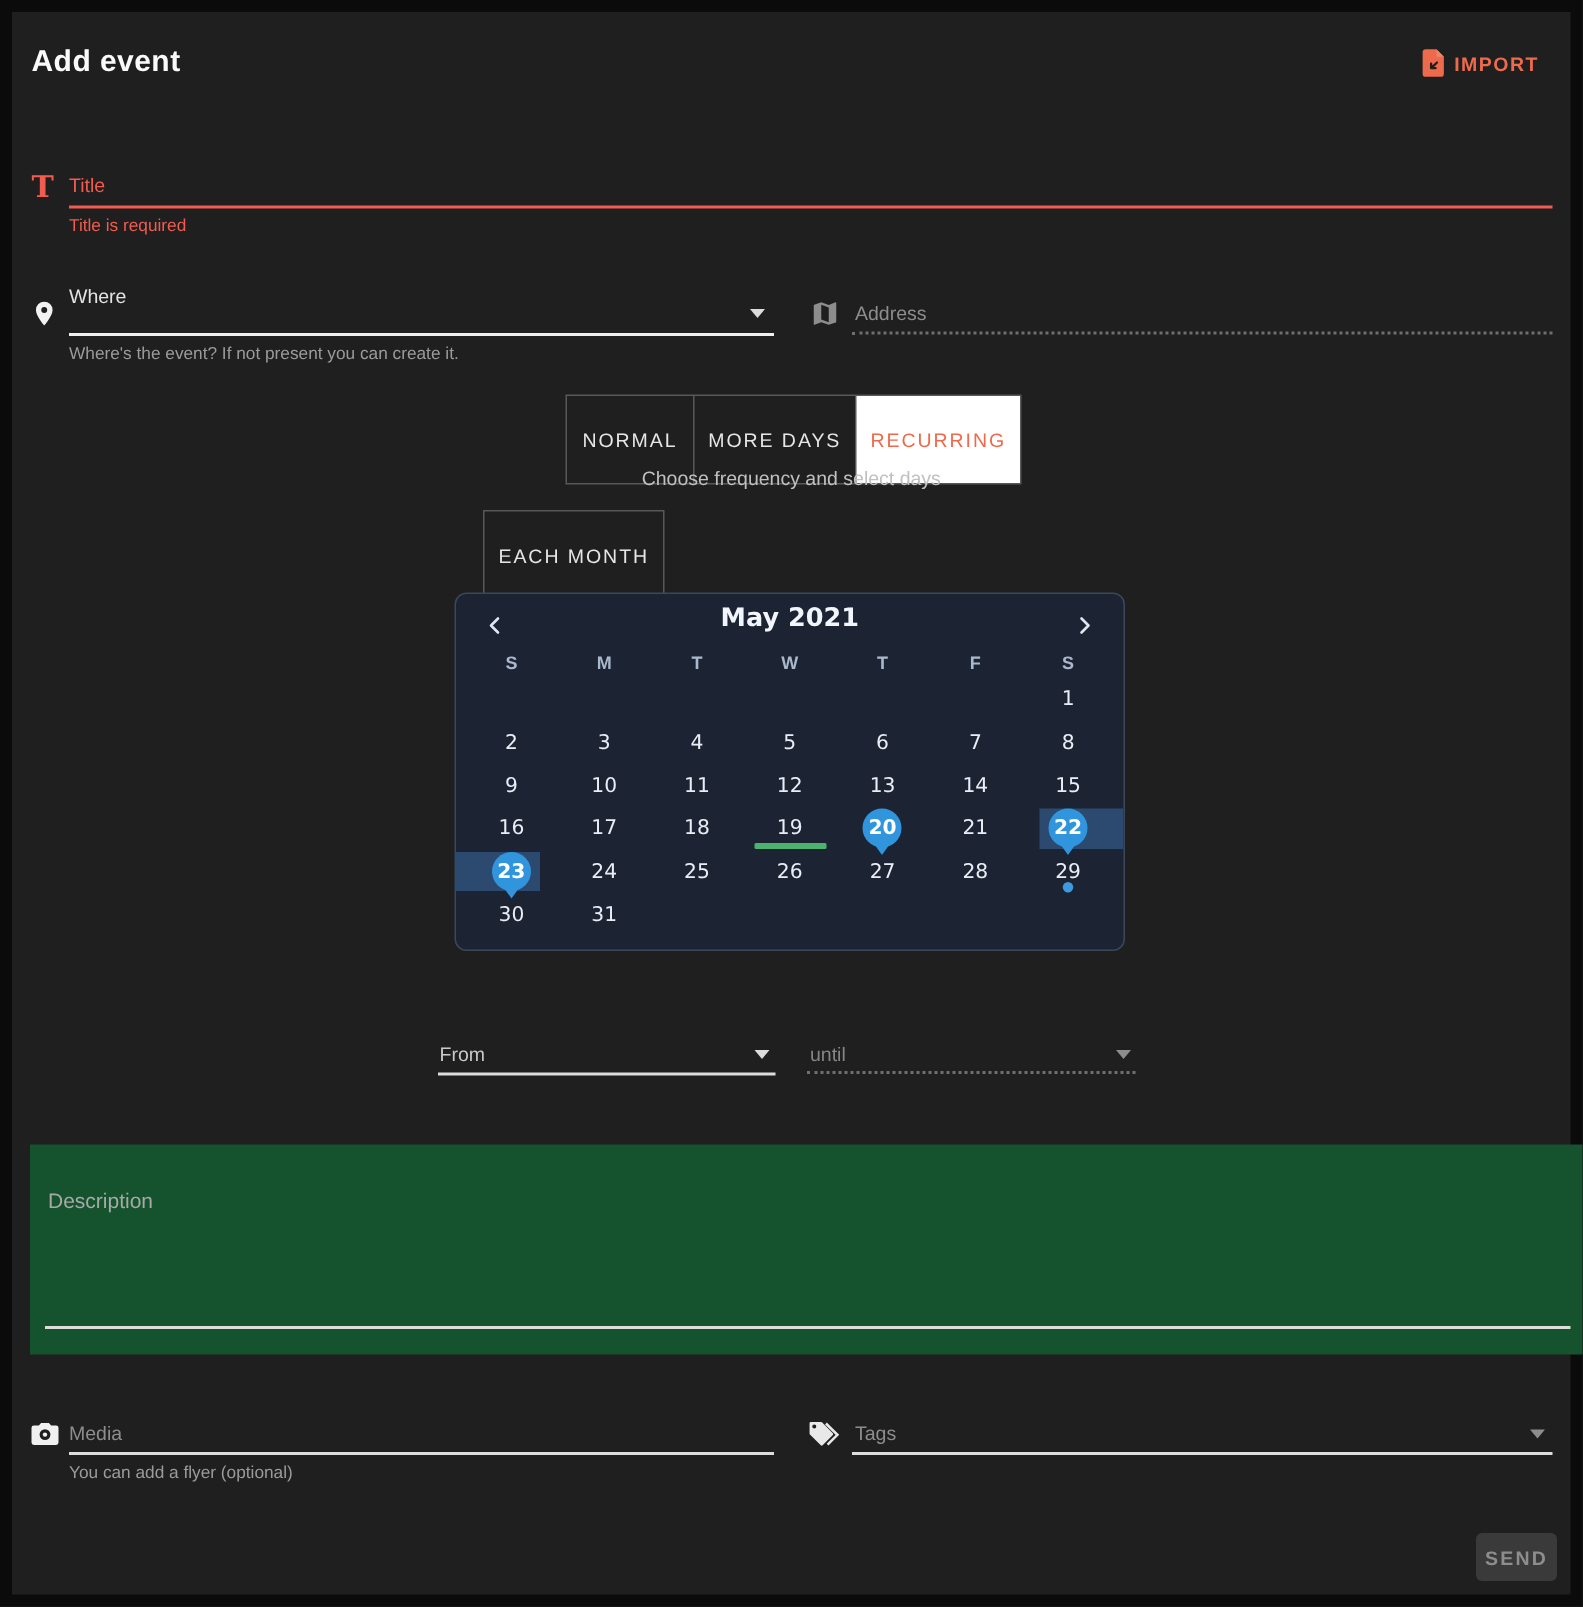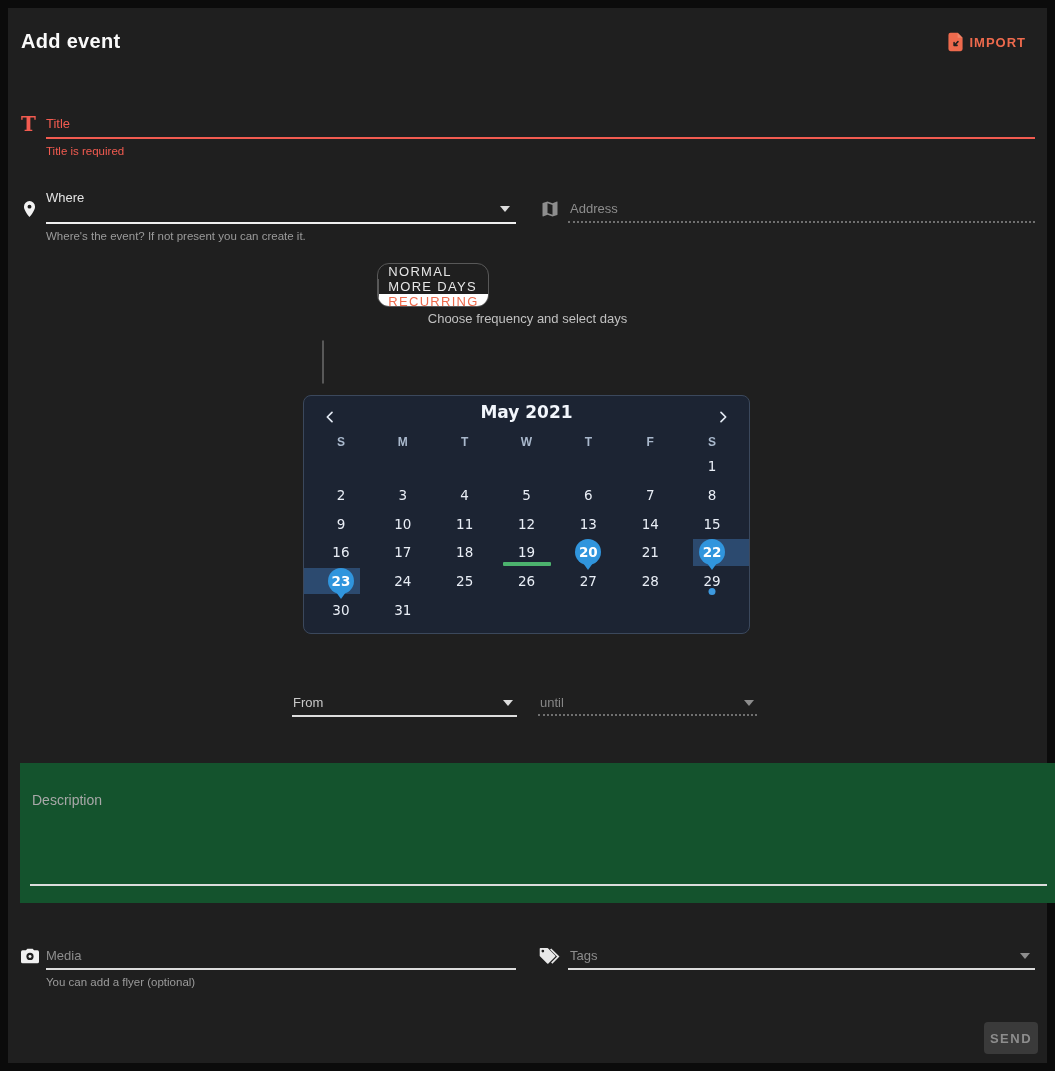--- a/index.html
+++ b/index.html
@@ -25,21 +25,21 @@
   .rule.solid-white { height:2px; background:#efefef; }
   .rule.thin-white { height:1.5px; background:#dcdcdc; }
   .rule.dotted { height:0; border-top:2px dotted #6f6f6f; }
 
   .caret { width:0; height:0; border-left:5px solid transparent; border-right:5px solid transparent; border-top:6px solid #dcdcdc; }
   .caret.gray { border-top-color:#8d8d8d; }
 
   .ticon { left:13px; top:104px; font-family:"DejaVu Serif",serif; font-weight:700; font-size:20px; color:#f25b50; }
 
   
-  .seg-group { display:flex; border:1px solid #585858; border-radius:12px; overflow:hidden; height:44px;flex-direction:column; }
+  .seg-group { display:flex; border:1px solid #585858; border-radius:0; overflow:hidden; height:60px; }
   .seg { display:flex; align-items:center; justify-content:center; font-size:13px; letter-spacing:1.3px; color:#e6e6e6; background:transparent; border:none; border-left:1px solid #585858; cursor:pointer; font-family:inherit; }
   .seg:first-child { border-left:none; }
   .seg.selected { background:#ffffff; color:#ed6a4d; }
 
   .caption { width:100%; text-align:center; font-size:13px; color:#c0c0c0; }
 
   
   .calendar { left:295px; top:387px; width:447px; height:239px; background:#1c2433; border:1px solid #3b485c; border-radius:8px; overflow:hidden; padding:6px 6px 0 6px; }
   .cal-header { position:relative; height:30px; display:flex; align-items:flex-start; justify-content:center; }
   .cal-title { font-size:17px; font-weight:700; color:#f2f6fc; font-family:"DejaVu Sans",sans-serif; }
@@ -100,20 +100,21 @@
   <div class="rule dotted" style="left:560px; top:213px; width:467px;"></div>
 
   <div class="abs seg-group" style="left:369px; top:255px;">
     <button class="seg" style="width:84px;">NORMAL</button>
     <button class="seg" style="width:108px;">MORE DAYS</button>
     <button class="seg selected" style="width:110px;">RECURRING</button>
   </div>
   <div class="abs caption" style="top:303px;">Choose frequency and select days</div>
 
   <div class="abs seg-group" style="left:314px; top:332px;">
+    <button class="seg" style="width:119px;">EACH MONTH</button>
   </div>
 
   <div class="abs calendar">
     <div class="cal-header">
       <button class="cal-nav prev">
         <svg width="16" height="16" viewBox="0 0 24 24">
           <path d="M15 5l-7 7 7 7" stroke="#dfe6f0" stroke-width="2.6" fill="none" stroke-linecap="round" stroke-linejoin="round"></path>
         </svg>
       </button>
       <div class="cal-title">May 2021</div>

